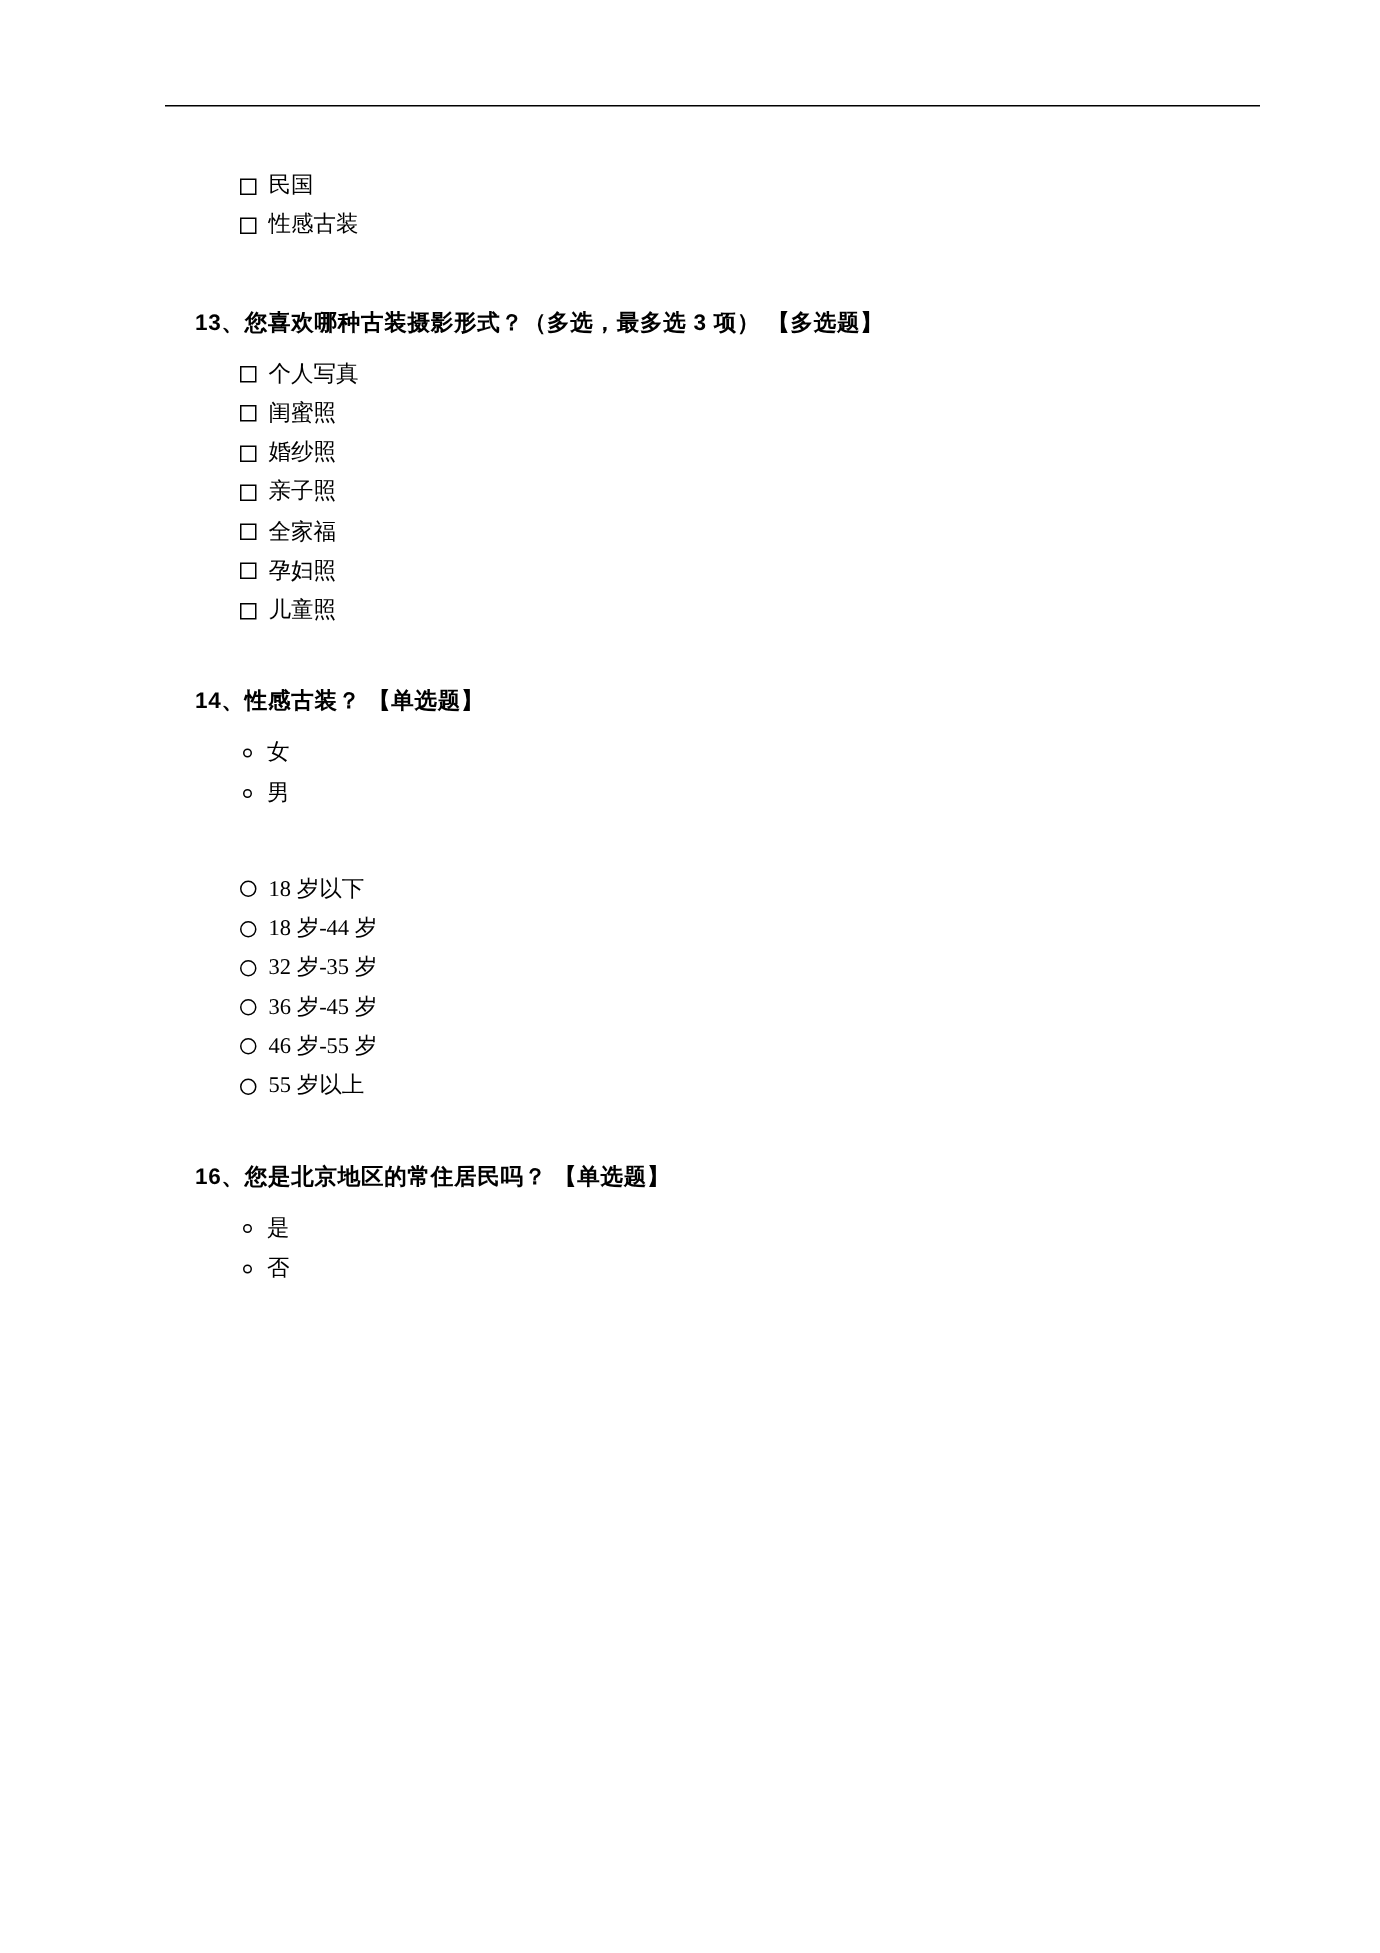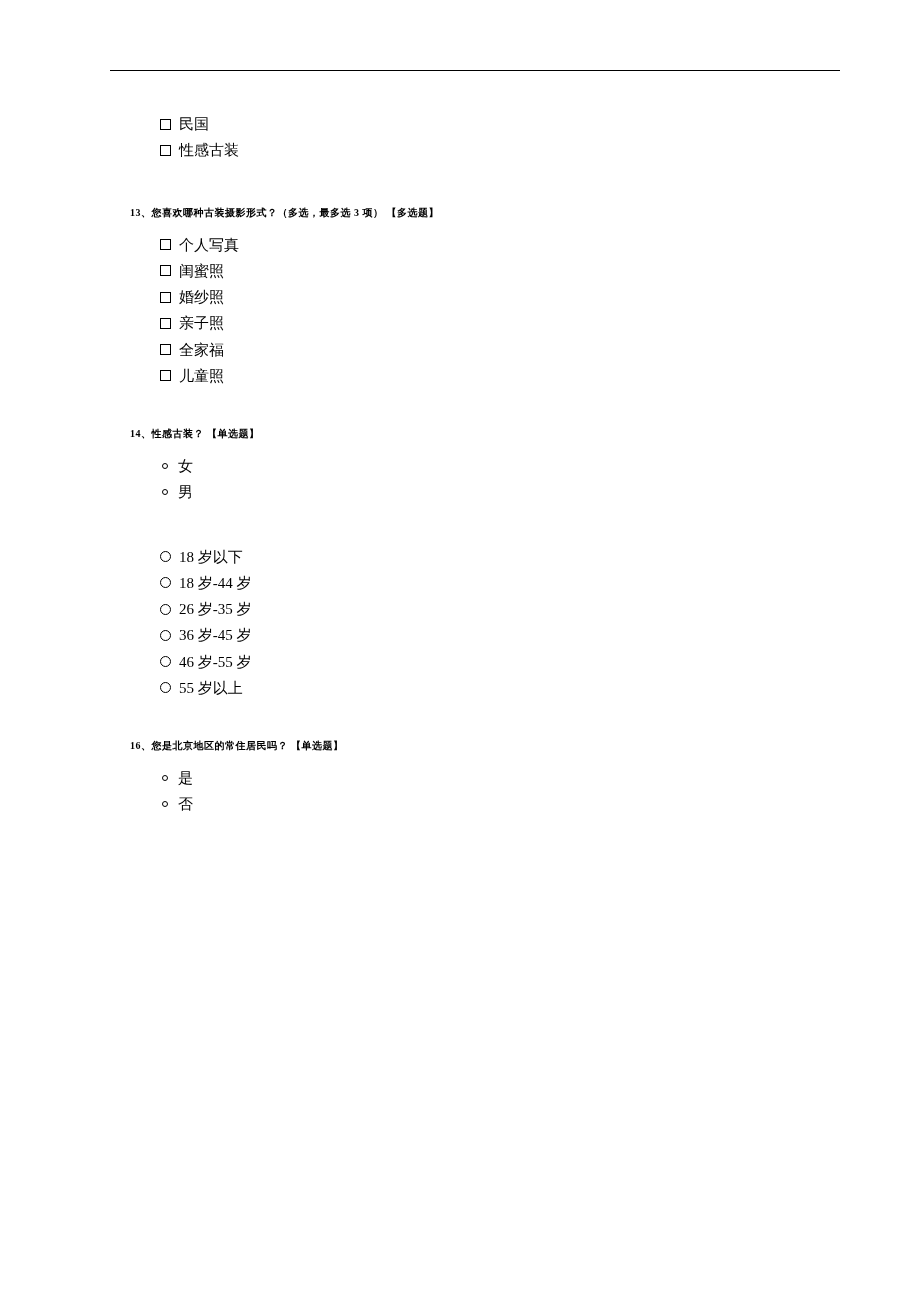--- a/index.html
+++ b/index.html
@@ -14,22 +14,22 @@
     padding: 70px 80px 0 110px;
   }
   .top-rule {
     border-top: 1.5px solid #000;
     margin-bottom: 40px;
   }
   .question-block {
     margin-bottom: 38px;
   }
   .q-title {
-    font-family: Liberation Serif, serif;
-    font-size: 10px;
+    font-family: Liberation Sans, sans-serif;
+    font-size: 15px;
     font-weight: 600;
     margin-left: 20px;
     margin-bottom: 12px;
     letter-spacing: 0.5px;
   }
   .options {
     margin-left: 50px;
   }
   .option-row {
     display: flex;
@@ -109,20 +109,24 @@
       <div class="option-row">
           <span class="check-icon"></span>
           <span>亲子照</span>
         </div>
       <div class="option-row">
           <span class="check-icon"></span>
           <span>全家福</span>
         </div>
       <div class="option-row">
           <span class="check-icon"></span>
+          <span>孕妇照</span>
+        </div>
+      <div class="option-row">
+          <span class="check-icon"></span>
           <span>儿童照</span>
         </div>
     </div>
   </div>
 
   <div class="question-block">
     <div class="q-title">
       <span>14、</span><span>性感古装？  【单选题】</span>
     </div>
     <div class="options">
@@ -142,21 +146,21 @@
       <div class="option-row">
           <span class="radio-icon"></span>
           <span>18 岁以下</span>
         </div>
       <div class="option-row">
           <span class="radio-icon"></span>
           <span>18 岁-44 岁</span>
         </div>
       <div class="option-row">
           <span class="radio-icon"></span>
-          <span>26 岁-35 岁</span>
+          <span>32 岁-35 岁</span>
         </div>
       <div class="option-row">
           <span class="radio-icon"></span>
           <span>36 岁-45 岁</span>
         </div>
       <div class="option-row">
           <span class="radio-icon"></span>
           <span>46 岁-55 岁</span>
         </div>
       <div class="option-row">

